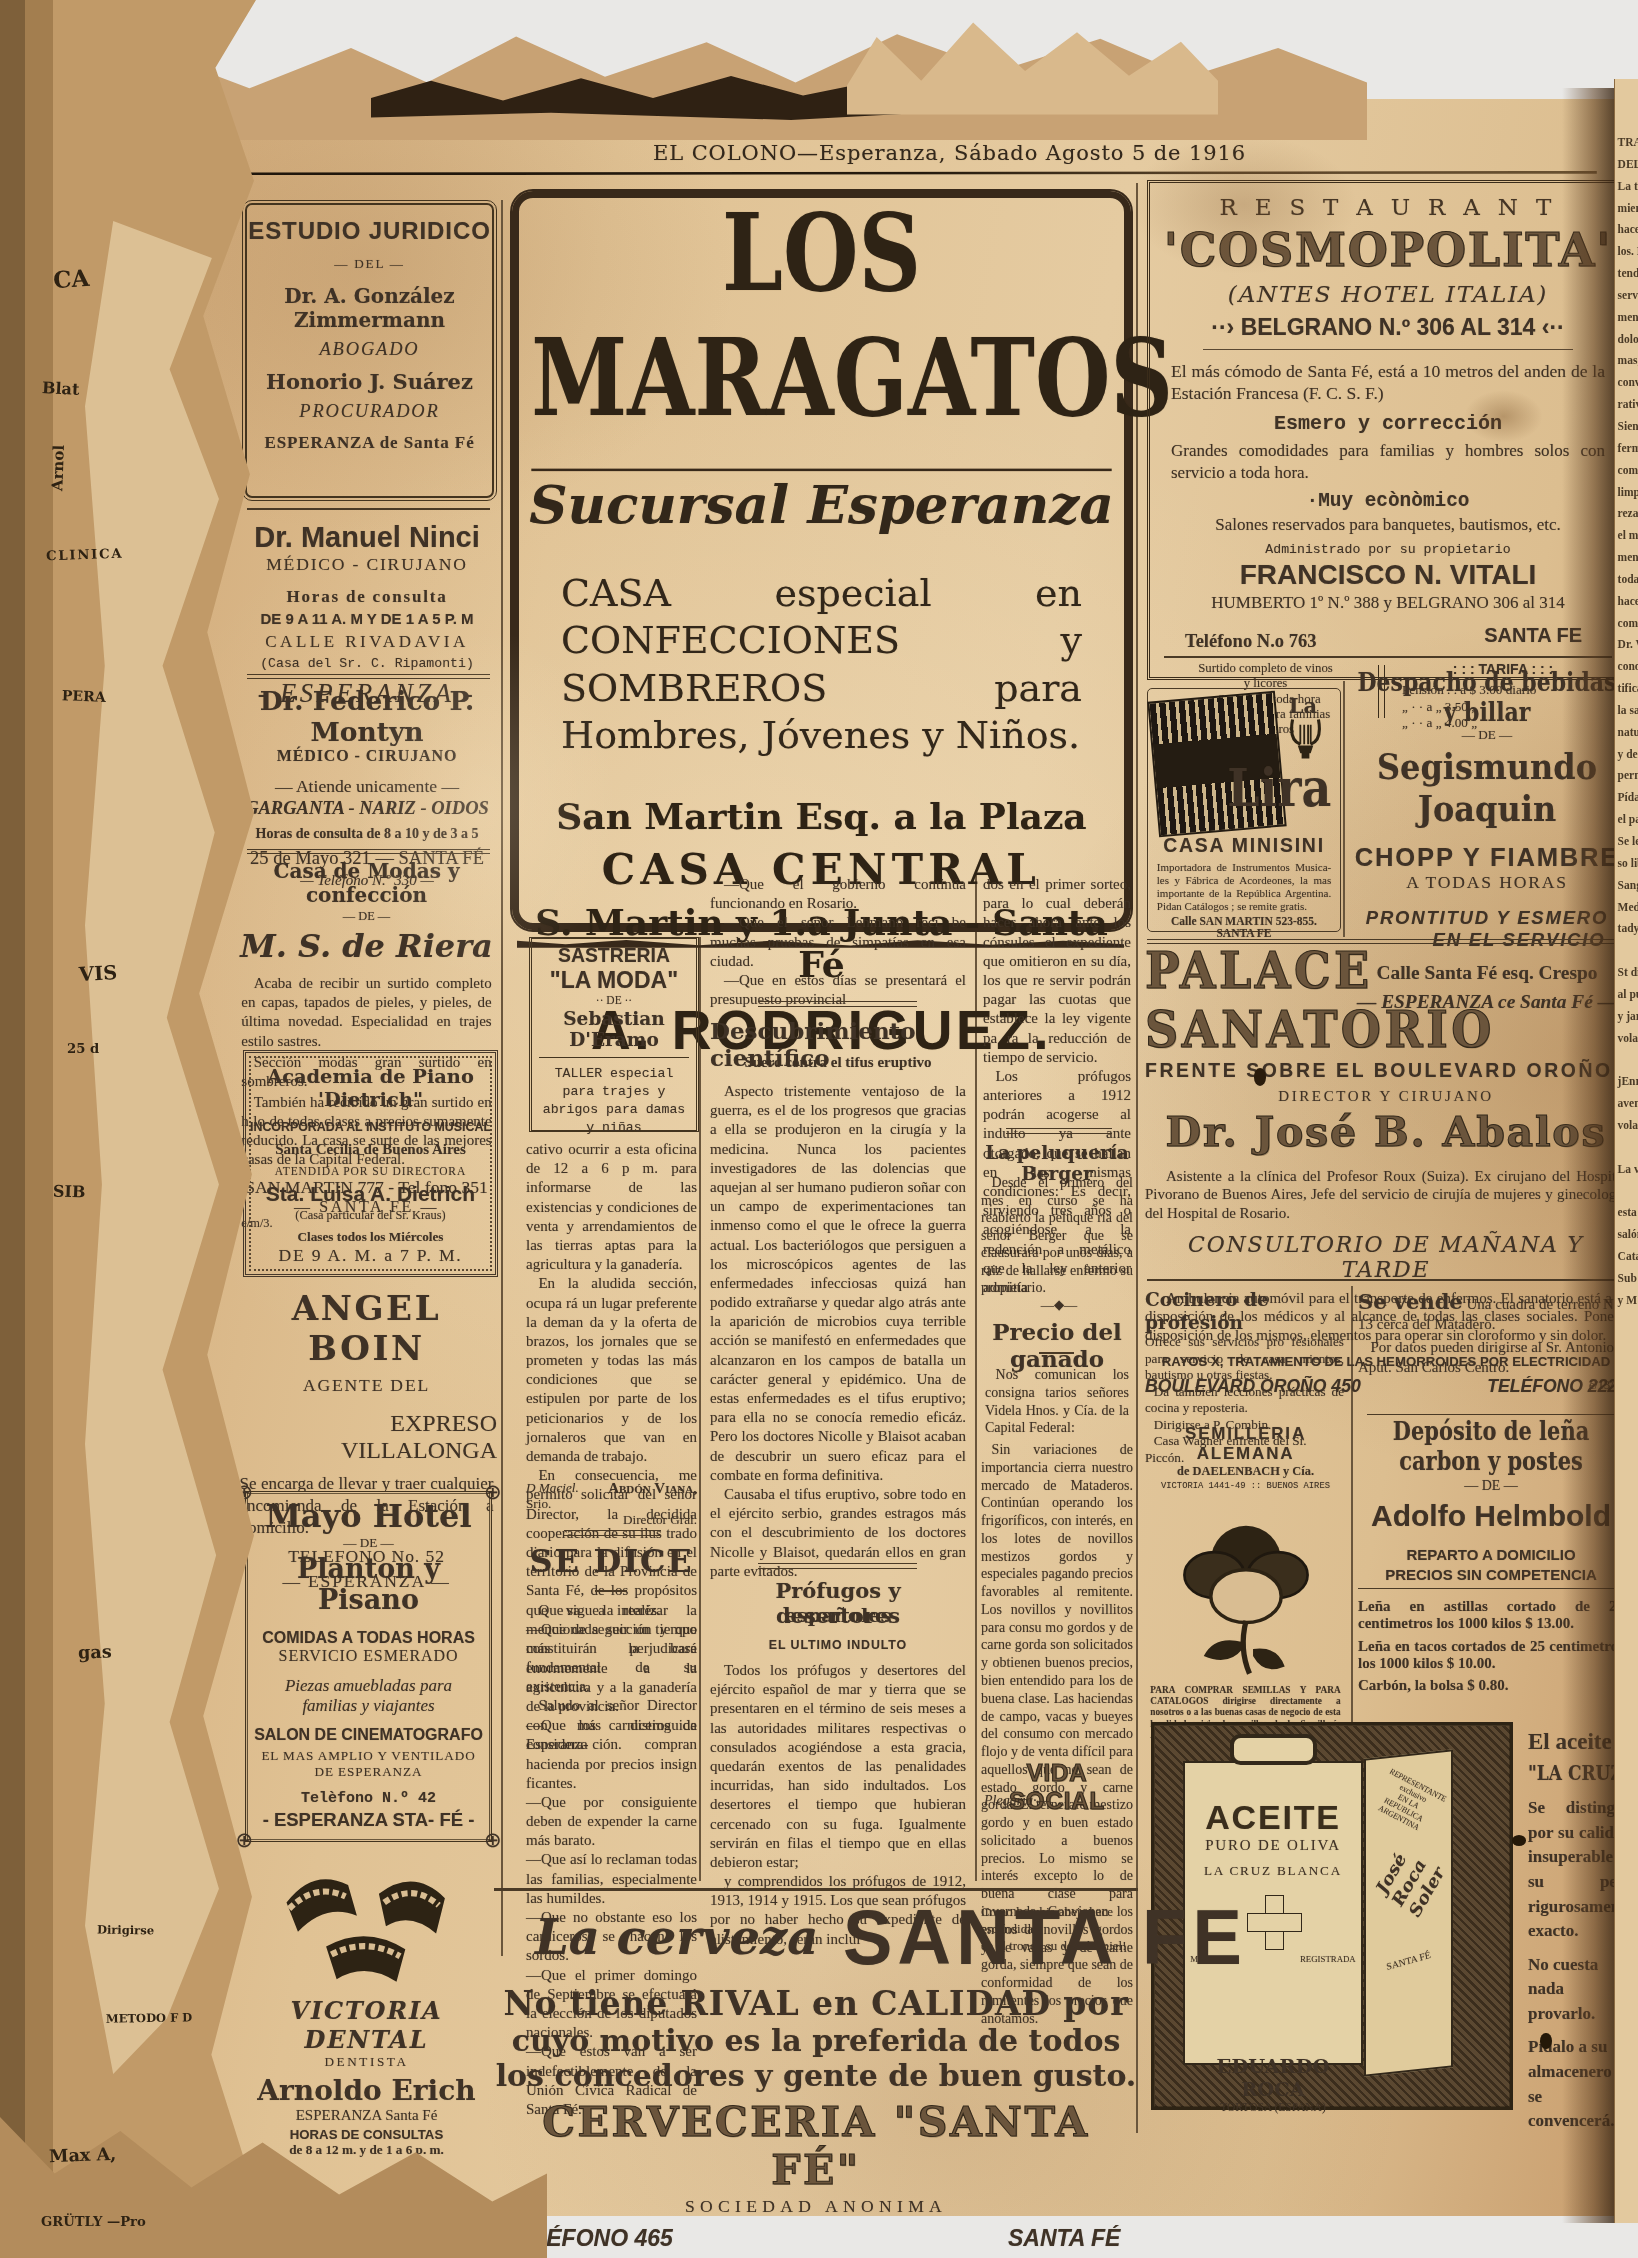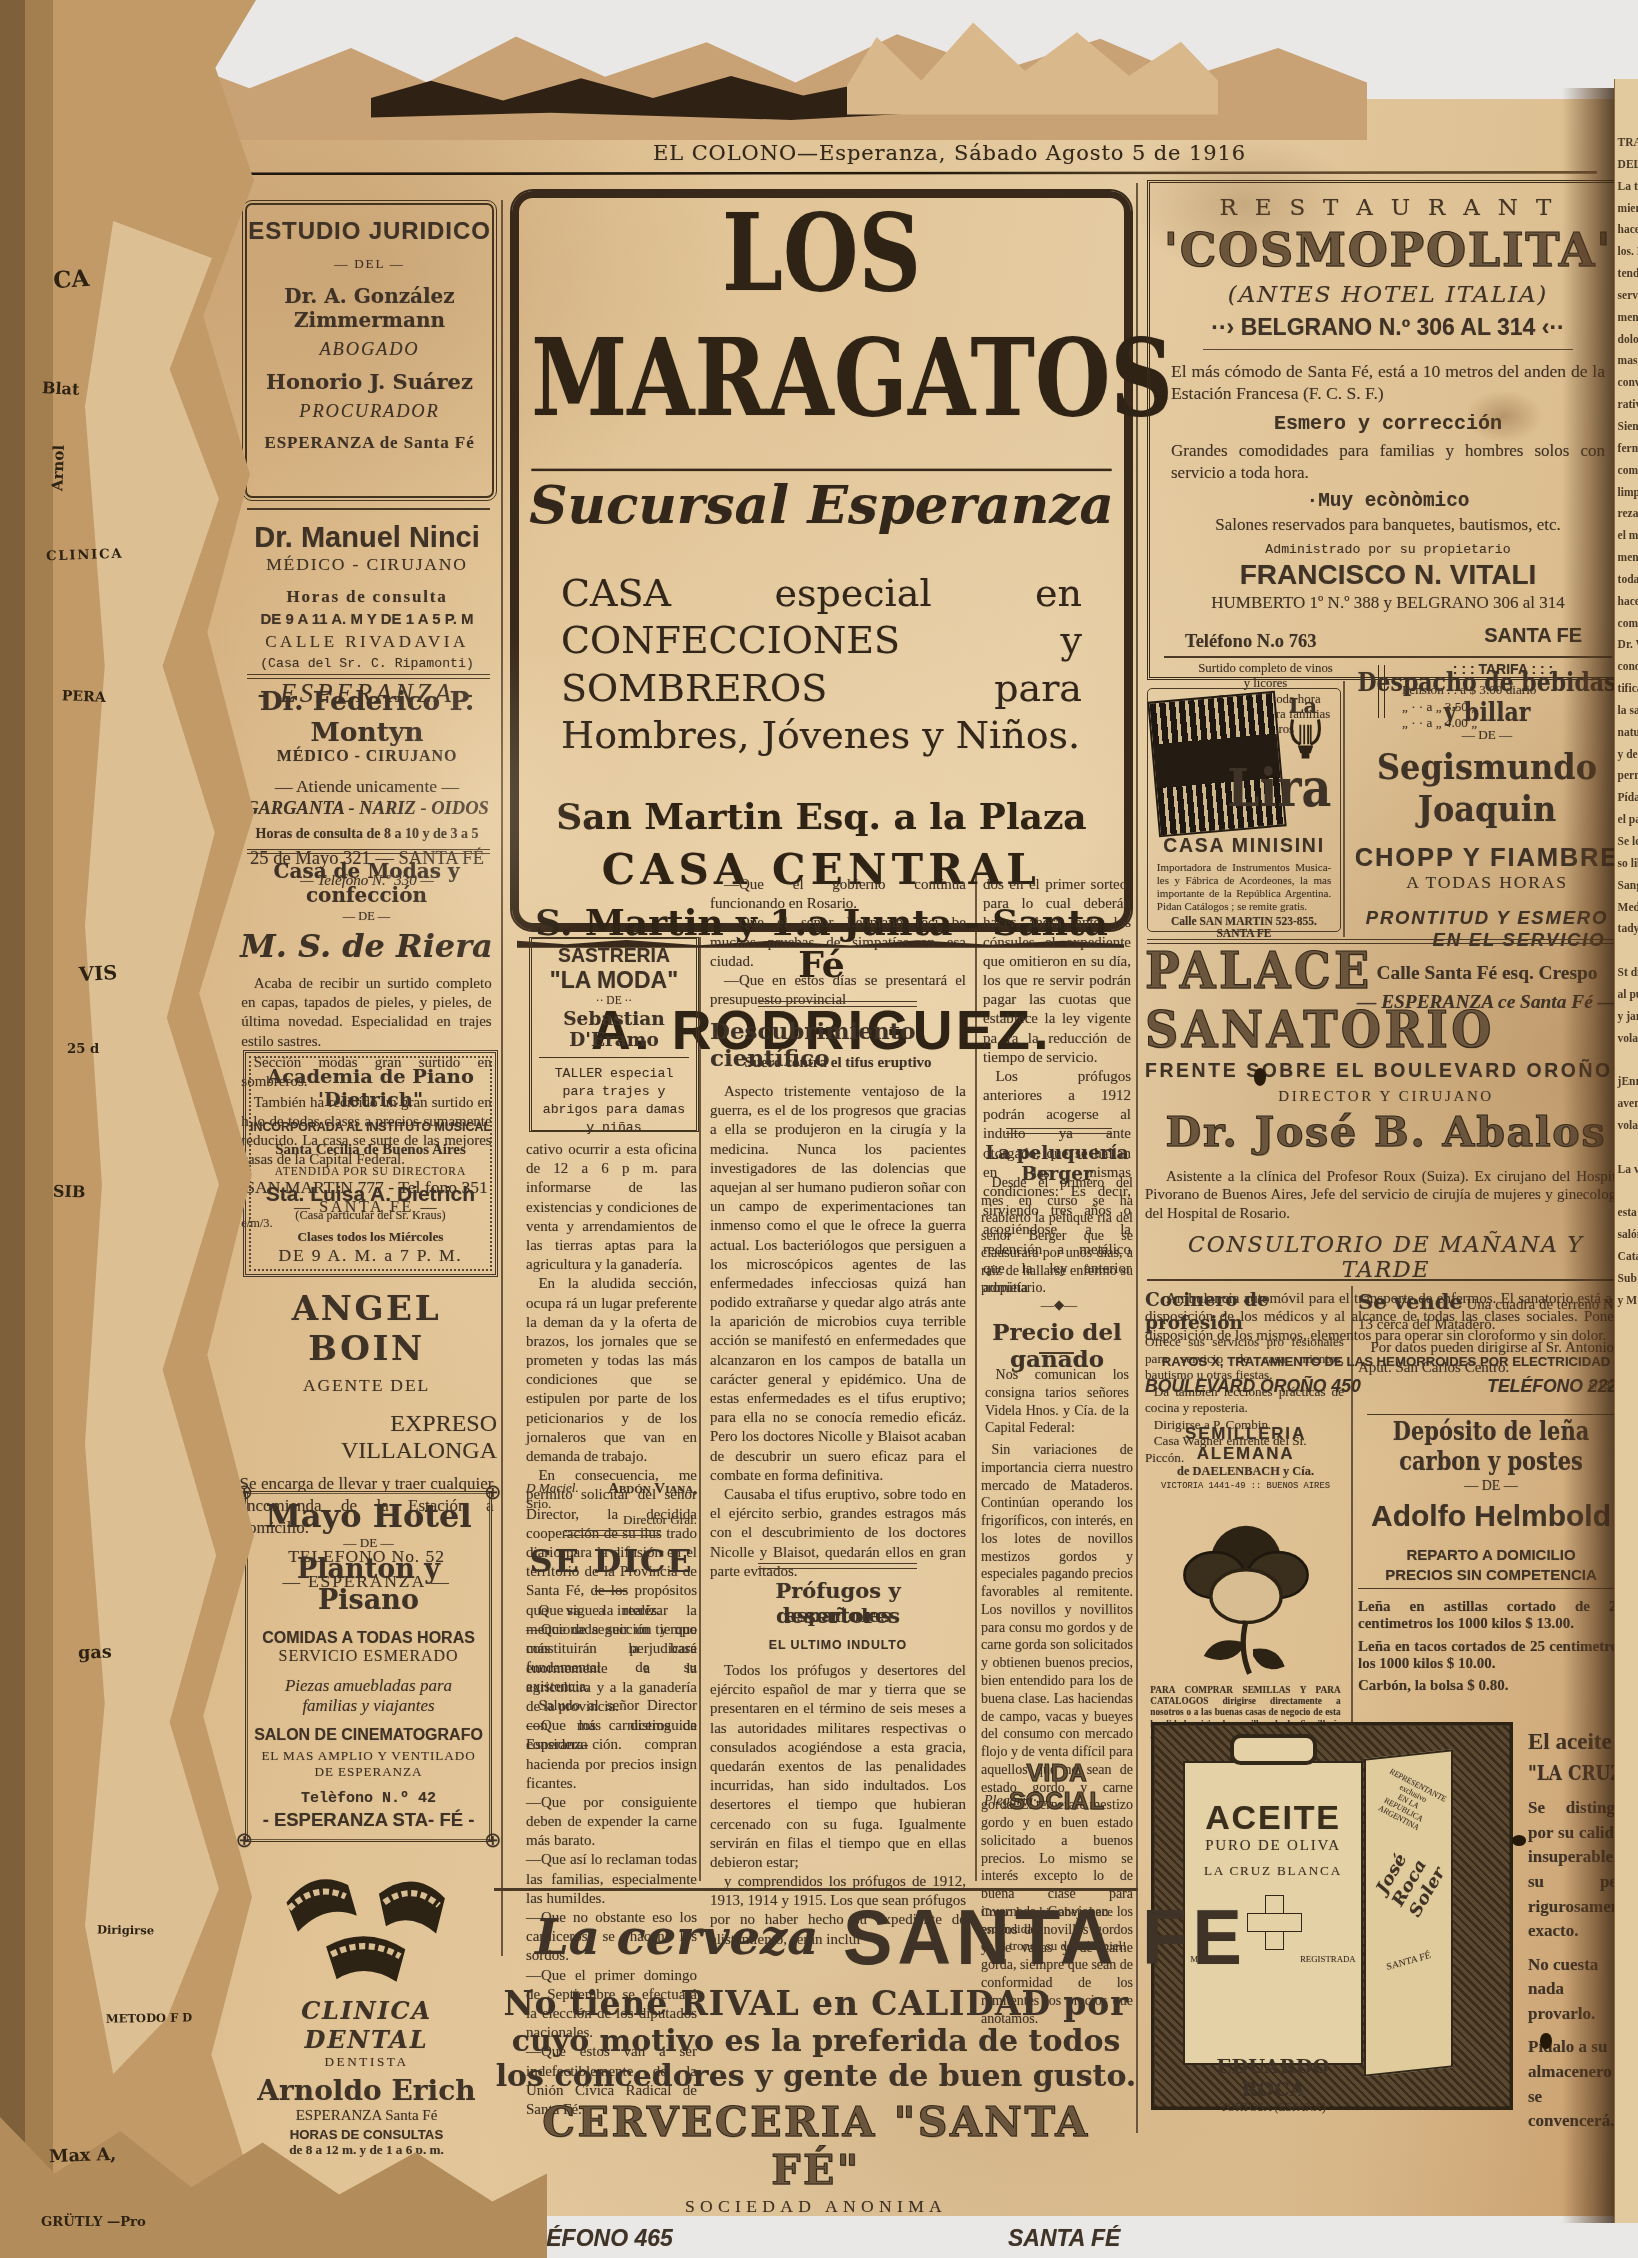--- a/index.html
+++ b/index.html
@@ -136,21 +136,21 @@
 
   <svg class="abs" style="left:185px;top:1764px;" width="203" height="132" viewBox="0 0 230 150">
     <path d="M15,45 Q45,5 85,25 L95,60 Q60,45 28,78 Z" fill="#2d2314"></path>
     <path d="M18,52 Q48,22 82,38" stroke="#d9bd92" stroke-width="7" fill="none" stroke-dasharray="7 4"></path>
     <path d="M120,35 Q160,5 195,40 L185,80 Q155,55 128,72 Z" fill="#2d2314"></path>
     <path d="M126,45 Q158,22 188,48" stroke="#d9bd92" stroke-width="7" fill="none" stroke-dasharray="7 4"></path>
     <path d="M60,95 Q105,70 150,98 L140,135 Q105,112 72,132 Z" fill="#2d2314"></path>
     <path d="M66,104 Q105,84 144,106" stroke="#d9bd92" stroke-width="7" fill="none" stroke-dasharray="7 4"></path>
   </svg>
   <div class="abs ctr" style="left:148px;top:1897px;width:261px;">
-    <div class="dser b i" style="font-size:24px;letter-spacing:1.8px;">CLINICA  DENTAL</div>
+    <div class="dser b i" style="font-size:24px;letter-spacing:1.8px;">VICTORIA  DENTAL</div>
     <div style="font-size:13.2px;letter-spacing:2.6px;">DENTISTA</div>
     <div class="dser b" style="font-size:28px;margin-top:3.5px;">Arnoldo Erich</div>
     <div style="font-size:15px;">ESPERANZA  Santa Fé</div>
     <div class="sans b" style="font-size:13.2px;margin-top:3.5px;">HORAS DE CONSULTAS</div>
     <div class="b" style="font-size:13.2px;">de 8 a 12 m. y de 1 a 6 p. m.</div>
   </div>
 
   <div class="abs" style="left:422px;top:90px;width:619px;height:739px;border:2.6px solid #38291a;border-radius:23px;box-shadow:inset 0 0 0 5.3px #dcbe9200, inset 0 0 0 7px #38291a;">
     <div class="ctr dser b" style="font-size:85px;margin-top:26.5px;letter-spacing:0px;transform:scale(1.02,1.25);color:#2e2315;border-bottom:2.6px solid #38291a;display:block;padding-bottom:23px;margin-left:25px;margin-right:25px;">LOS MARAGATOS</div>
     <div class="ctr dser b i" style="font-size:53px;margin-top:30px;color:#32271a;">Sucursal Esperanza</div>

